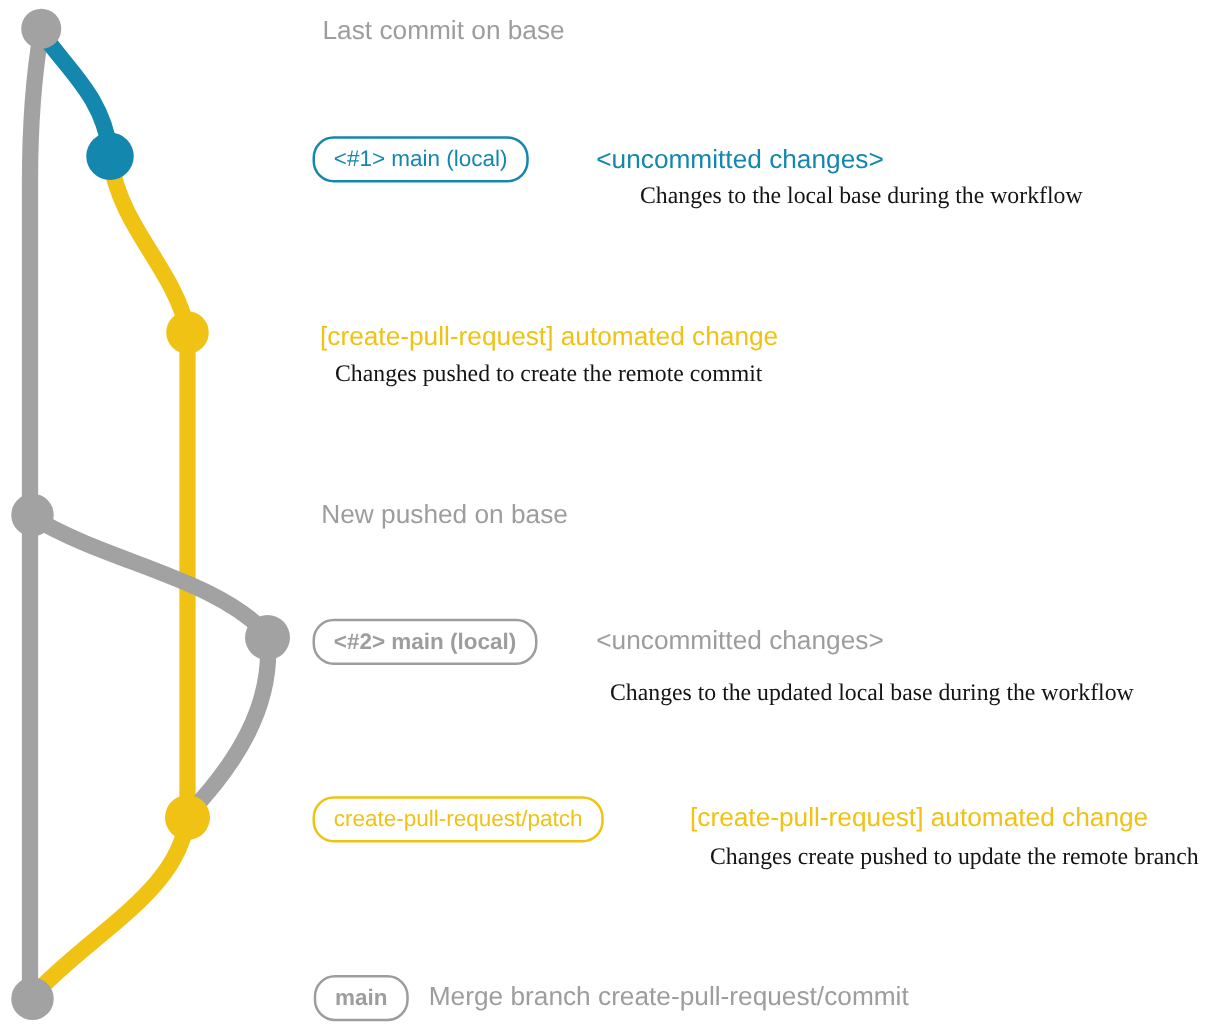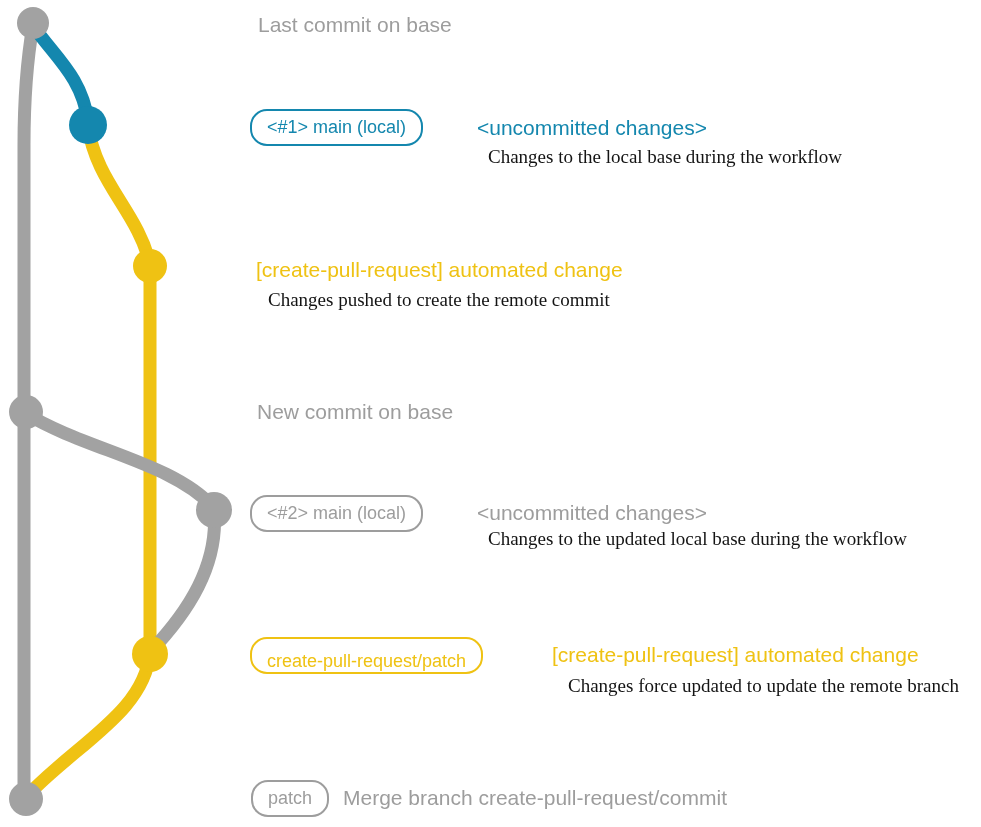--- a/index.html
+++ b/index.html
@@ -40,22 +40,22 @@
     display:inline-flex;
     align-items:center;
     height:37px;
     padding:0 15px;
     border:2px solid;
     border-radius:17px;
     font-size:18px;
     white-space:nowrap;
   }
   .b-blue{border-color:var(--blue);color:var(--blue);}
-  .b-gray{border-color:var(--gray_text);color:var(--gray_text);}
-  .b-yellow{border-color:var(--yellow);color:var(--yellow);align-items:flex-end;}
+  .b-gray{border-color:var(--gray_text);color:var(--gray_text);font-weight:bold;}
+  .b-yellow{border-color:var(--yellow);color:var(--yellow);}
 </style>
 </head>
 <body>
 
 <div class="canvas">
 
   <svg class="graph-svg" width="250" height="827" viewBox="0 0 250 827">
 
     <path d="M 33 25 C 27 60, 24 95, 24 145 L 24 799" fill="none" class="stroke-gray" stroke-width="13" stroke-linecap="round"></path>
 
@@ -75,37 +75,37 @@
     <circle cx="150" cy="654" r="18" class="fill-yellow"></circle>
     <circle cx="26" cy="799" r="17" class="fill-gray"></circle>
   </svg>
 
   <div class="lbl c-gray" style="left:258px;top:13px">Last commit on base</div>
 
   <div class="badge b-blue" style="left:250px;top:109px">
     <span>&lt;#1&gt; main (local)</span>
   </div>
   <div class="lbl c-blue" style="left:477px;top:116px">&lt;uncommitted changes&gt;</div>
-  <div class="desc" style="left:488px;top:146px">Changes to the local base during the workflow</div>
+  <div class="desc" style="left:512px;top:146px">Changes to the local base during the workflow</div>
 
   <div class="lbl c-yellow" style="left:256px;top:258px">[create-pull-request] automated change</div>
   <div class="desc" style="left:268px;top:289px">Changes pushed to create the remote commit</div>
 
-  <div class="lbl c-gray" style="left:257px;top:400px">New commit on base</div>
+  <div class="lbl c-gray" style="left:257px;top:400px">New pushed on base</div>
 
   <div class="badge b-gray" style="left:250px;top:495px">
     <span>&lt;#2&gt; main (local)</span>
   </div>
   <div class="lbl c-gray" style="left:477px;top:501px">&lt;uncommitted changes&gt;</div>
-  <div class="desc" style="left:488px;top:528px">Changes to the updated local base during the workflow</div>
+  <div class="desc" style="left:488px;top:544px">Changes to the updated local base during the workflow</div>
 
   <div class="badge b-yellow" style="left:250px;top:637px">
     <span>create-pull-request/patch</span>
   </div>
   <div class="lbl c-yellow" style="left:552px;top:643px">[create-pull-request] automated change</div>
-  <div class="desc" style="left:568px;top:675px">Changes force updated to update the remote branch</div>
+  <div class="desc" style="left:568px;top:675px">Changes create pushed to update the remote branch</div>
 
   <div class="badge b-gray" style="left:251px;top:780px">
-    <span>patch</span>
+    <span>main</span>
   </div>
   <div class="lbl c-gray" style="left:343px;top:786px">Merge branch create-pull-request/commit</div>
 
 </div>
 
 </body></html>

